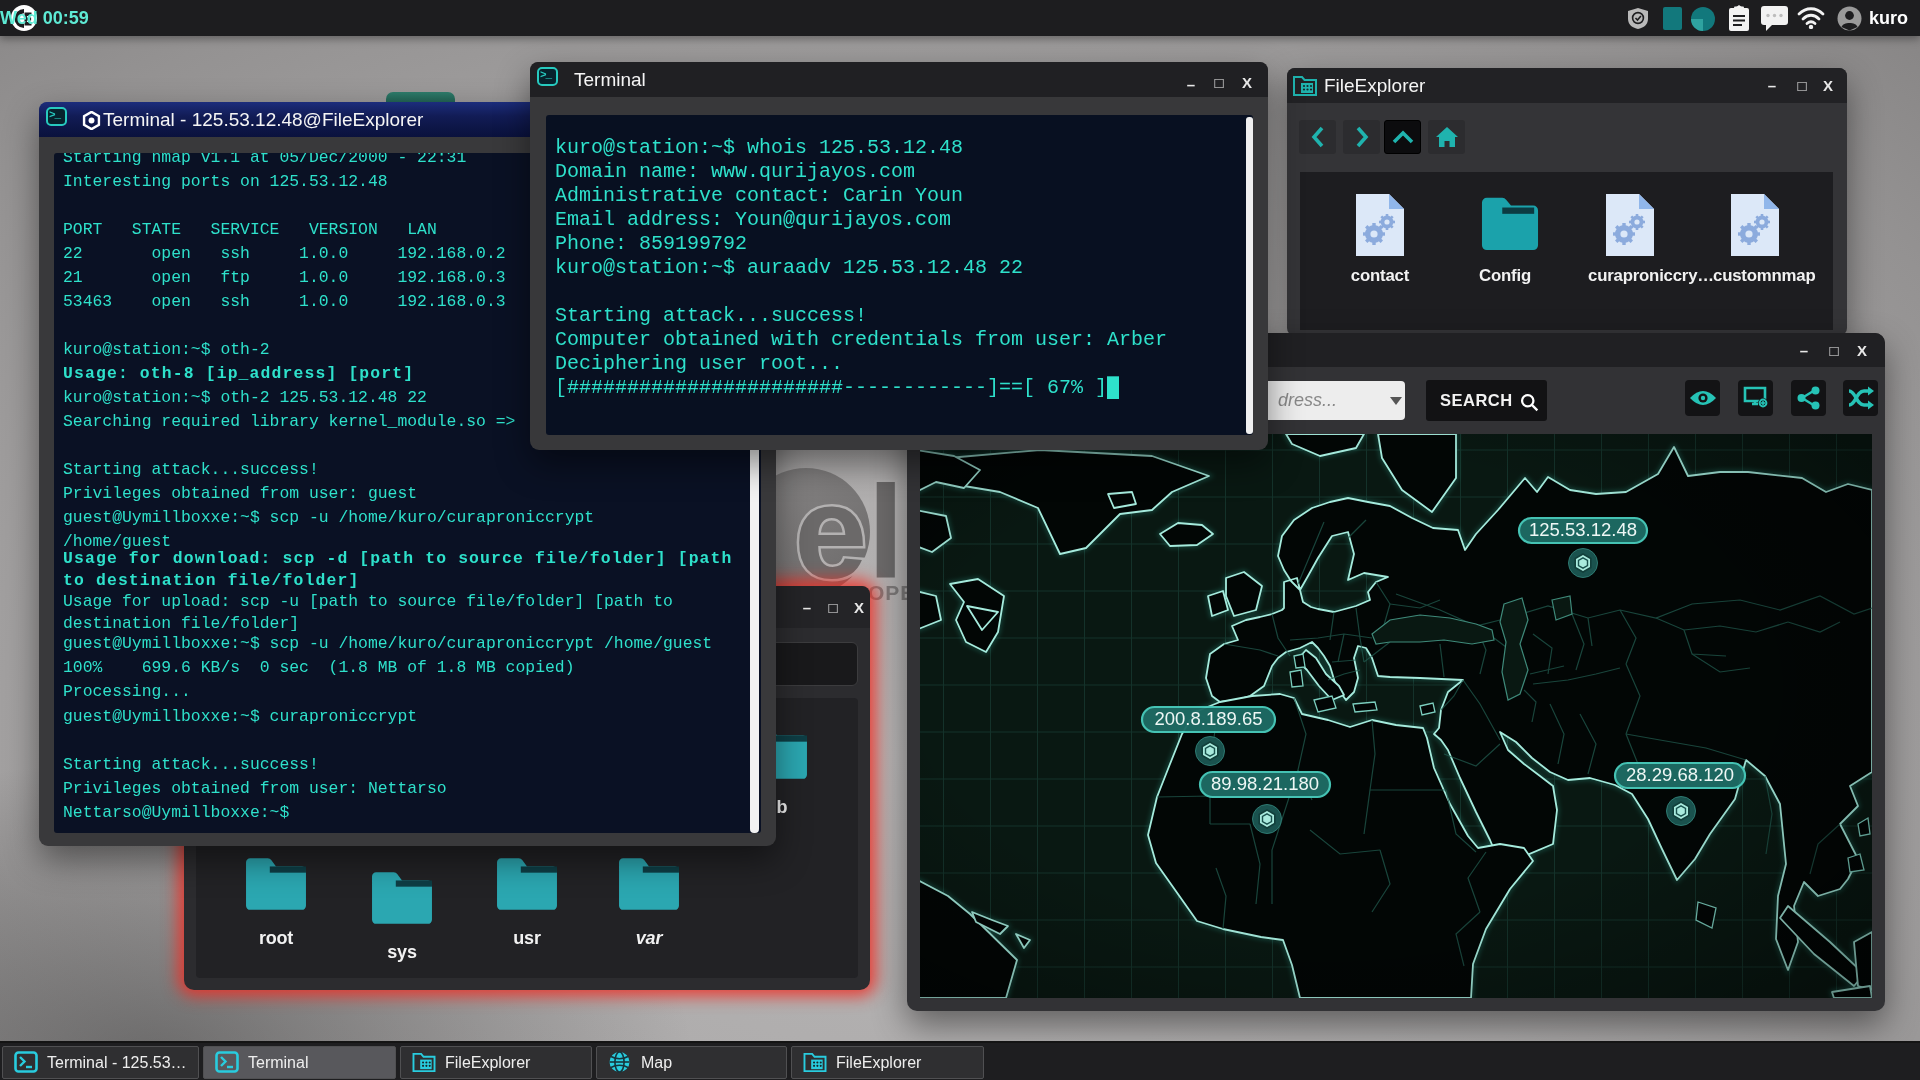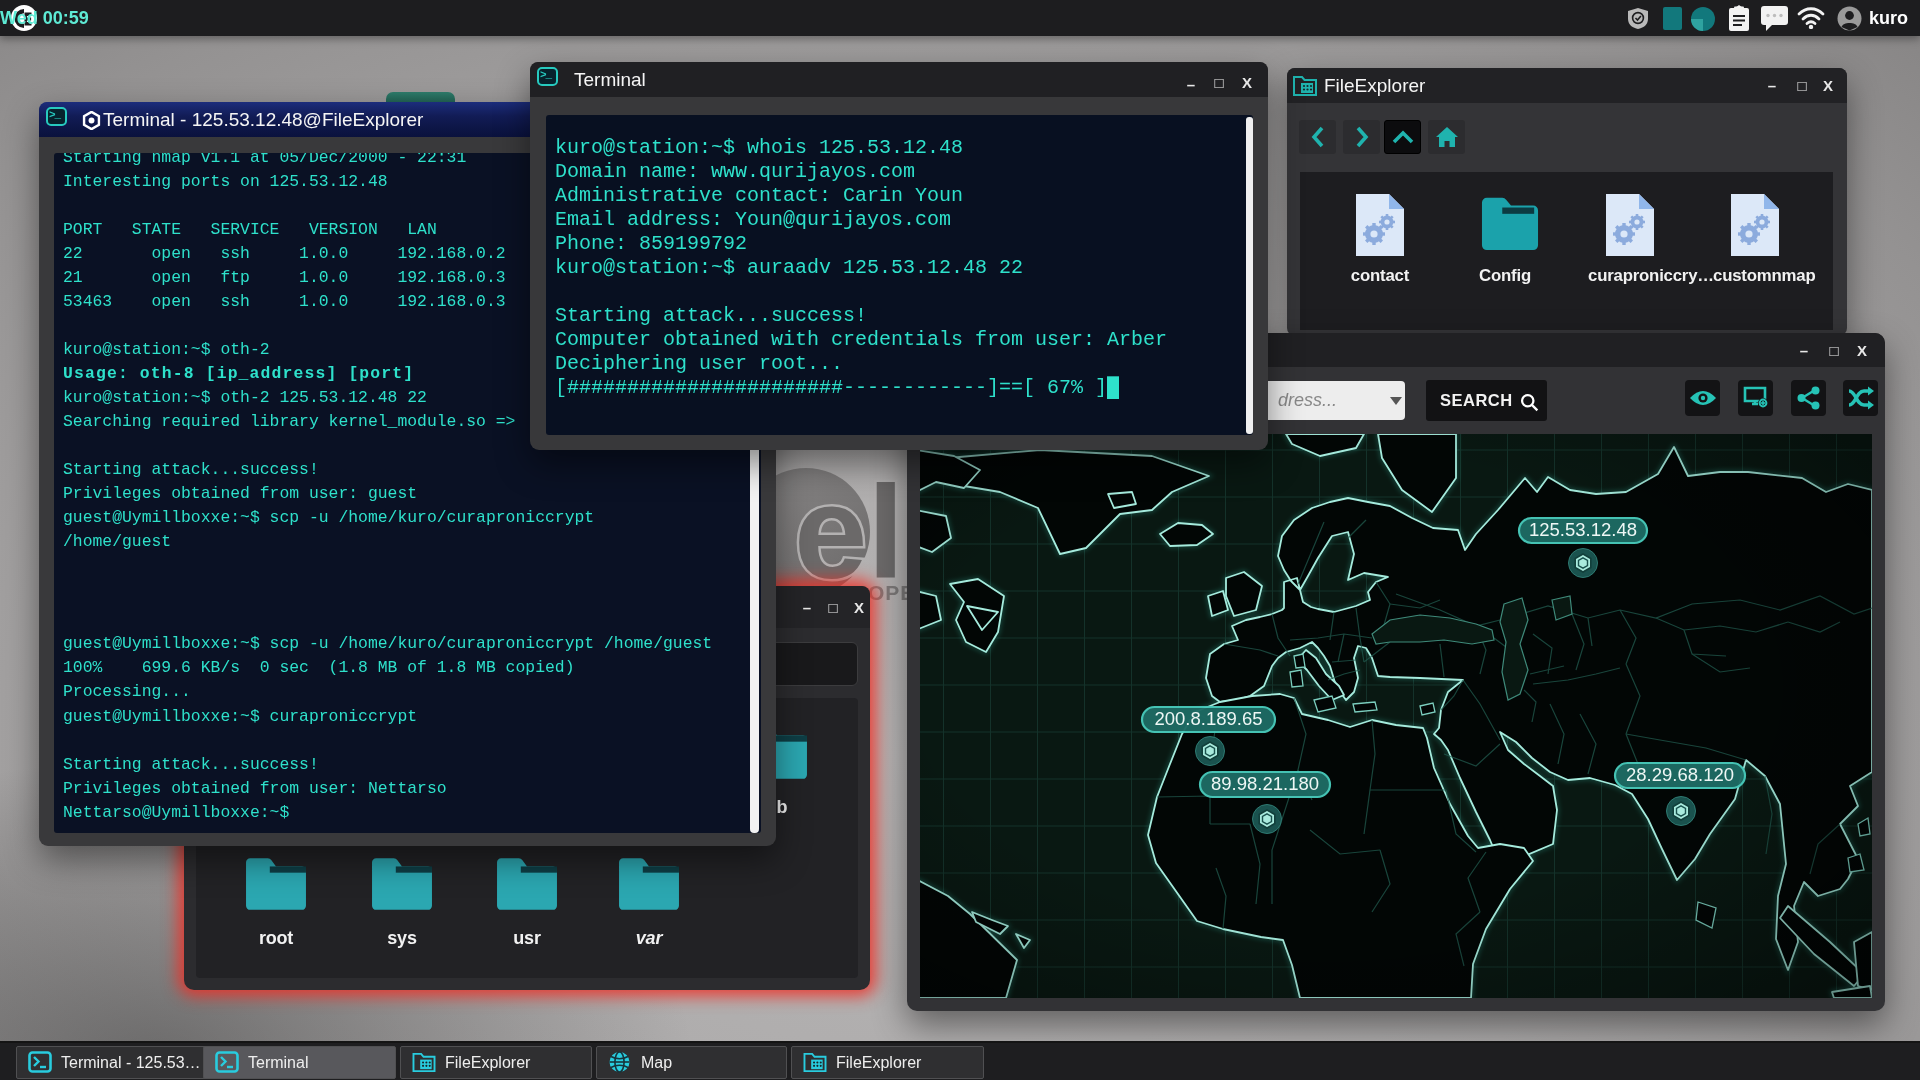--- a/index.html
+++ b/index.html
@@ -107,21 +107,21 @@
 </svg></div>
         <div class="flabel">lib</div>
       </div>
     <div class="bfold" style="left:50px;top:269px;">
         <div class="bficon"><svg width="62" height="56" viewBox="0 0 60 54">
   <path d="M1 7 a4 4 0 0 1 4-4 h17 a4 4 0 0 1 3.4 1.8 L30 11 h25 a4 4 0 0 1 4 4 v34 a4 4 0 0 1-4 4 H5 a4 4 0 0 1-4-4 z" fill="#2ba7b1"></path>
   <rect x="24" y="11" width="35" height="6" fill="#0e3e45"></rect>
 </svg></div>
         <div class="flabel">root</div>
       </div>
-    <div class="bfold" style="left:176px;top:269px;">
+    <div class="bfold" style="left:176px;top:283px;">
         <div class="bficon"><svg width="62" height="56" viewBox="0 0 60 54">
   <path d="M1 7 a4 4 0 0 1 4-4 h17 a4 4 0 0 1 3.4 1.8 L30 11 h25 a4 4 0 0 1 4 4 v34 a4 4 0 0 1-4 4 H5 a4 4 0 0 1-4-4 z" fill="#2ba7b1"></path>
   <rect x="24" y="11" width="35" height="6" fill="#0e3e45"></rect>
 </svg></div>
         <div class="flabel">sys</div>
       </div>
     <div class="bfold" style="left:301px;top:269px;">
         <div class="bficon"><svg width="62" height="56" viewBox="0 0 60 54">
   <path d="M1 7 a4 4 0 0 1 4-4 h17 a4 4 0 0 1 3.4 1.8 L30 11 h25 a4 4 0 0 1 4 4 v34 a4 4 0 0 1-4 4 H5 a4 4 0 0 1-4-4 z" fill="#2ba7b1"></path>
   <rect x="24" y="11" width="35" height="6" fill="#0e3e45"></rect>
@@ -157,20 +157,24 @@
 
 kuro@station:~$ oth-2
 <b>Usage: oth-8 [ip_address] [port]</b>
 kuro@station:~$ oth-2 125.53.12.48 22
 Searching required library kernel_module.so =&gt;
 
 Starting attack...success!
 Privileges obtained from user: guest
 guest@Uymillboxxe:~$ scp -u /home/kuro/curaproniccrypt
 /home/guest</pre>
+      <pre class="tt" style="left:9px;top:395px;font-size:16.4px;line-height:21.5px;" id="bt2"><b>Usage for download: scp -d [path to source file/folder] [path
+to destination file/folder]</b>
+Usage for upload: scp -u [path to source file/folder] [path to
+destination file/folder]</pre>
       <pre class="tt" style="left:9px;top:479px;font-size:16.4px;line-height:24.2px;" id="bt3">guest@Uymillboxxe:~$ scp -u /home/kuro/curaproniccrypt /home/guest
 100%    699.6 KB/s  0 sec  (1.8 MB of 1.8 MB copied)
 Processing...
 guest@Uymillboxxe:~$ curaproniccrypt
 
 Starting attack...success!
 Privileges obtained from user: Nettarso
 Nettarso@Uymillboxxe:~$</pre>
     </div>
     <div class="abs" style="left:711px;top:53px;width:9px;height:678px;background:#f2f2f2;border-radius:4px;"></div>
@@ -609,21 +613,21 @@
       <circle cx="14" cy="20" r="2.2" fill="#f2f2f2"></circle>
     </svg>
     <svg class="abs" style="left:1837px;top:6px;" width="25" height="25" viewBox="0 0 25 25">
       <circle cx="12.5" cy="12.5" r="12" fill="#9a9a9a"></circle>
       <circle cx="12.5" cy="9.5" r="4.4" fill="#1d1d1f"></circle>
       <path d="M4.5 21 C6 15.5 19 15.5 20.5 21 L12.5 24.5 z" fill="#1d1d1f"></path>
     </svg>
   </div>
 
   <div id="taskbar">
-    <div class="tbitem" style="left:16px;width:197px;"><span class="tbic ic-term"><svg width="24" height="22" viewBox="0 0 24 22">
+    <div class="tbitem" style="left:2px;width:197px;"><span class="tbic ic-term"><svg width="24" height="22" viewBox="0 0 24 22">
   <rect x="1.5" y="1.5" width="21" height="19" rx="3" fill="none" stroke="#29ccde" stroke-width="2.6"></rect>
   <path d="M6 6 l4.5 4.5 L6 15" fill="none" stroke="#29ccde" stroke-width="2.4"></path>
   <line x1="12" y1="16" x2="18" y2="16" stroke="#29ccde" stroke-width="2.4"></line>
 </svg></span>Terminal - 125.53…</div>
     <div class="tbitem active" style="left:203px;width:193px;"><span class="tbic ic-term"><svg width="24" height="22" viewBox="0 0 24 22">
   <rect x="1.5" y="1.5" width="21" height="19" rx="3" fill="none" stroke="#29ccde" stroke-width="2.6"></rect>
   <path d="M6 6 l4.5 4.5 L6 15" fill="none" stroke="#29ccde" stroke-width="2.4"></path>
   <line x1="12" y1="16" x2="18" y2="16" stroke="#29ccde" stroke-width="2.4"></line>
 </svg></span>Terminal</div>
     <div class="tbitem" style="left:400px;width:192px;"><span class="tbic ic-fe"><svg width="24" height="22" viewBox="0 0 24 23">

